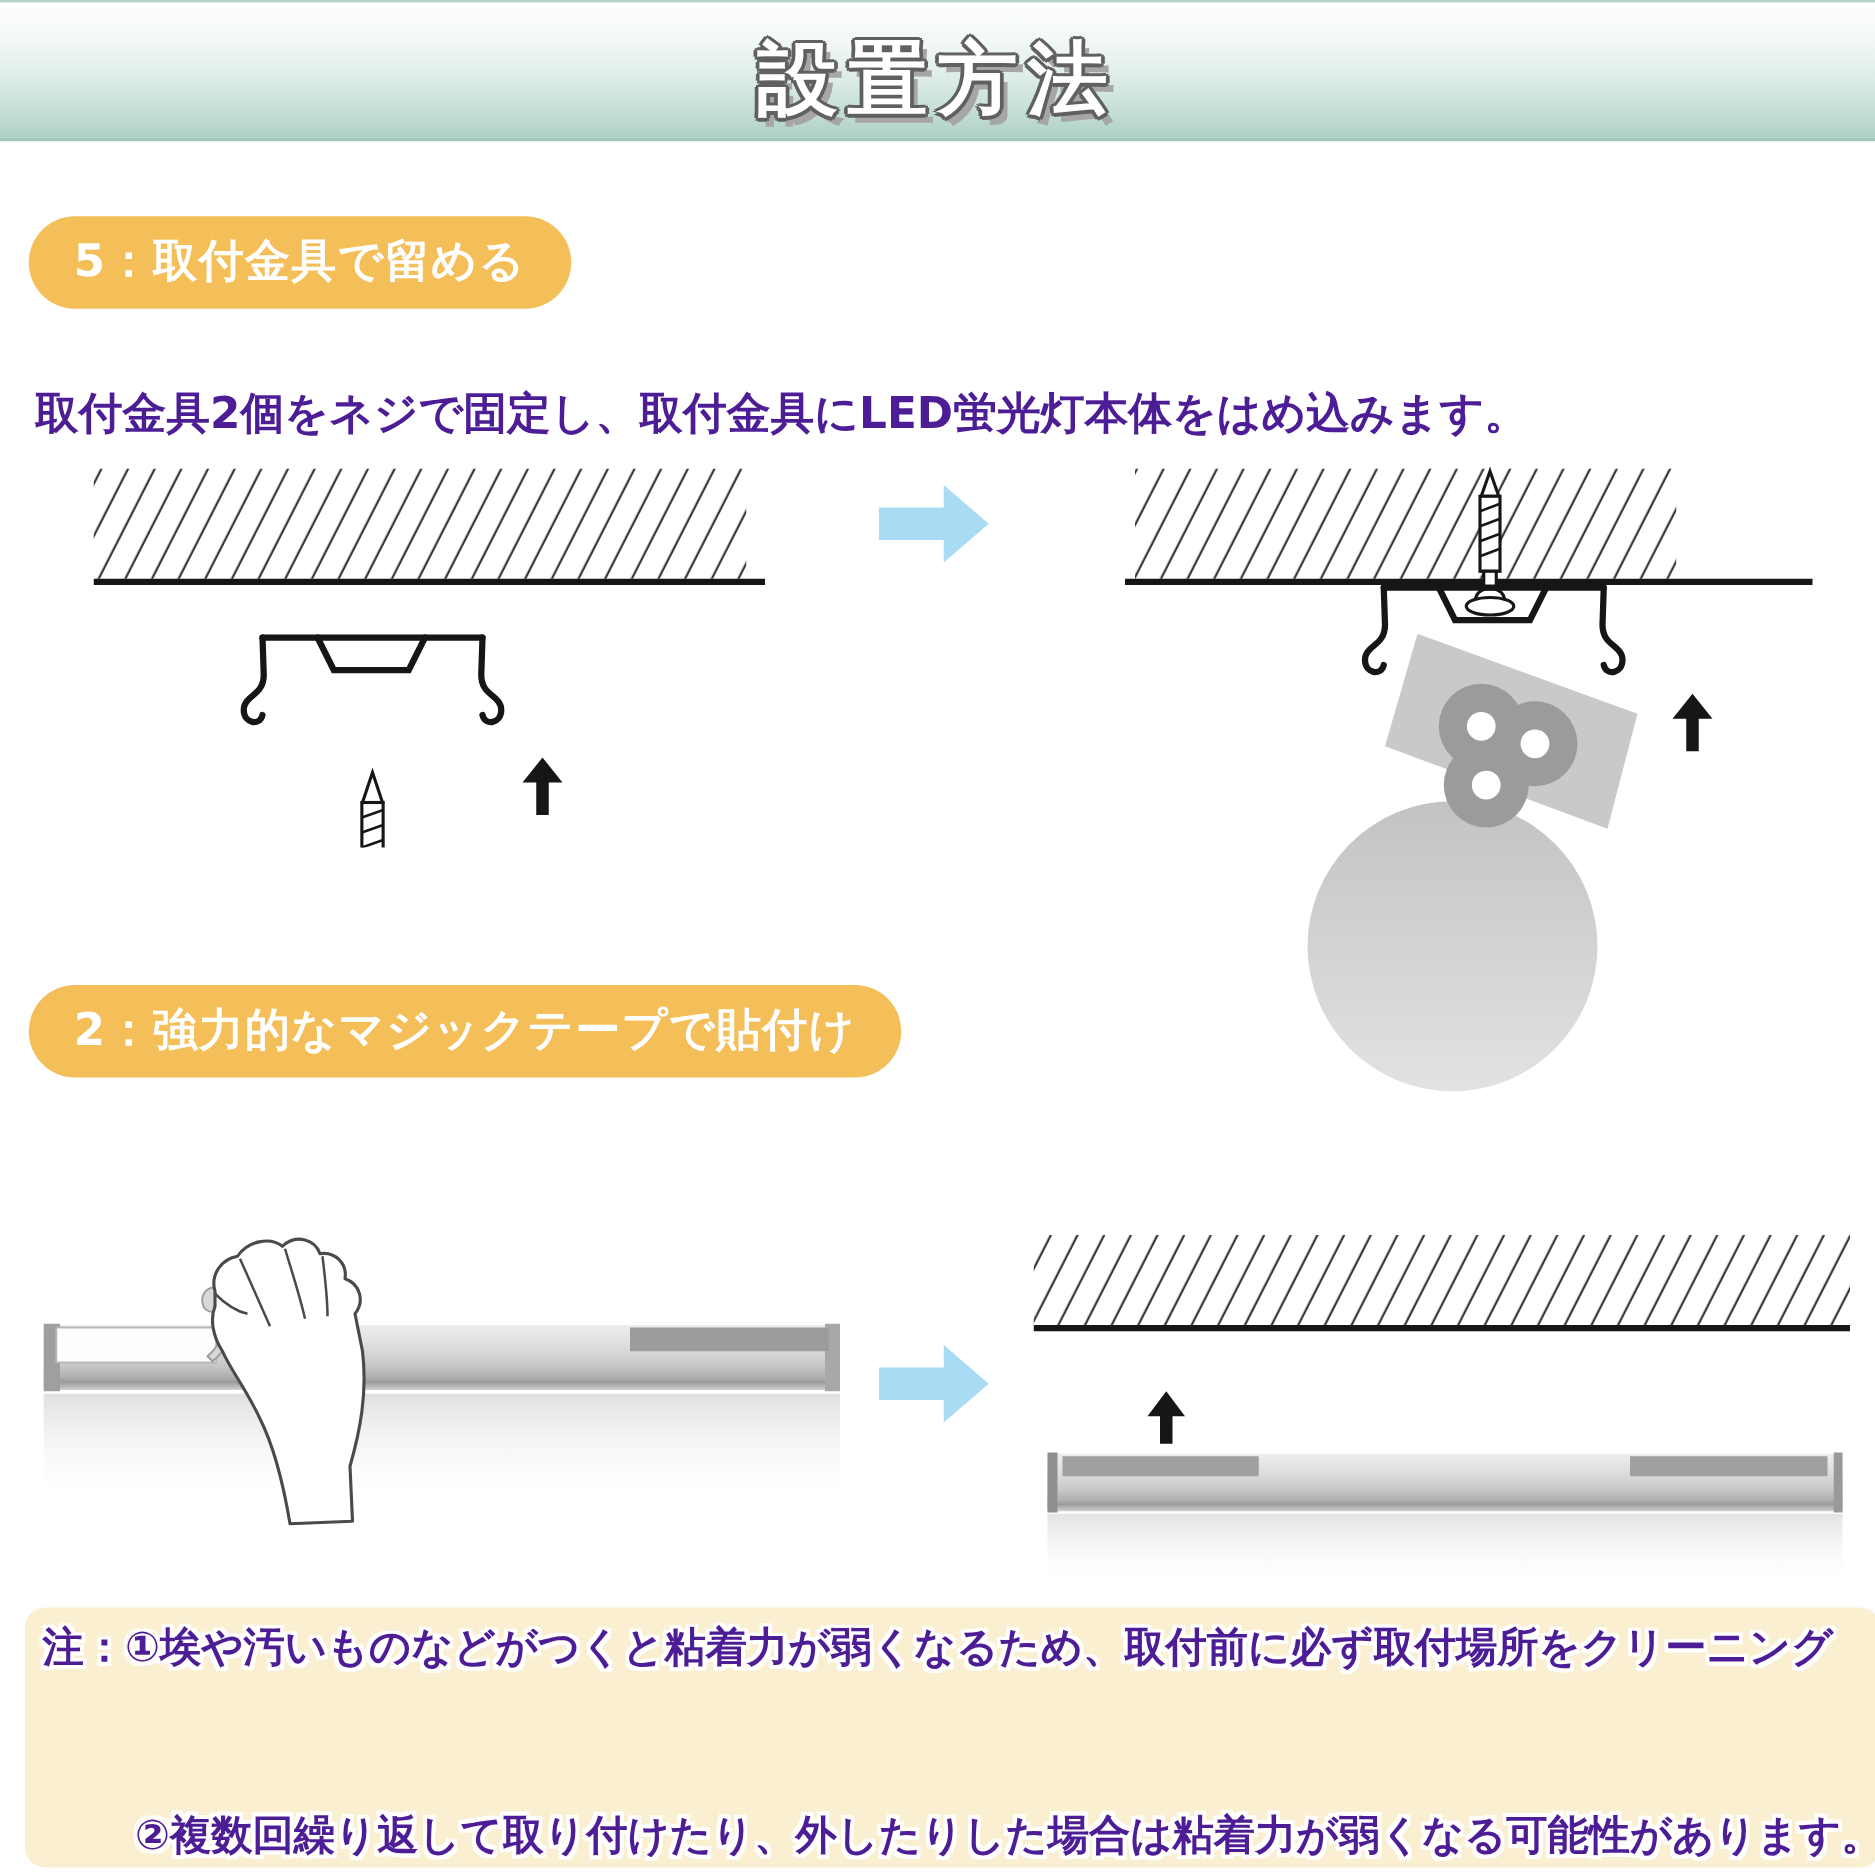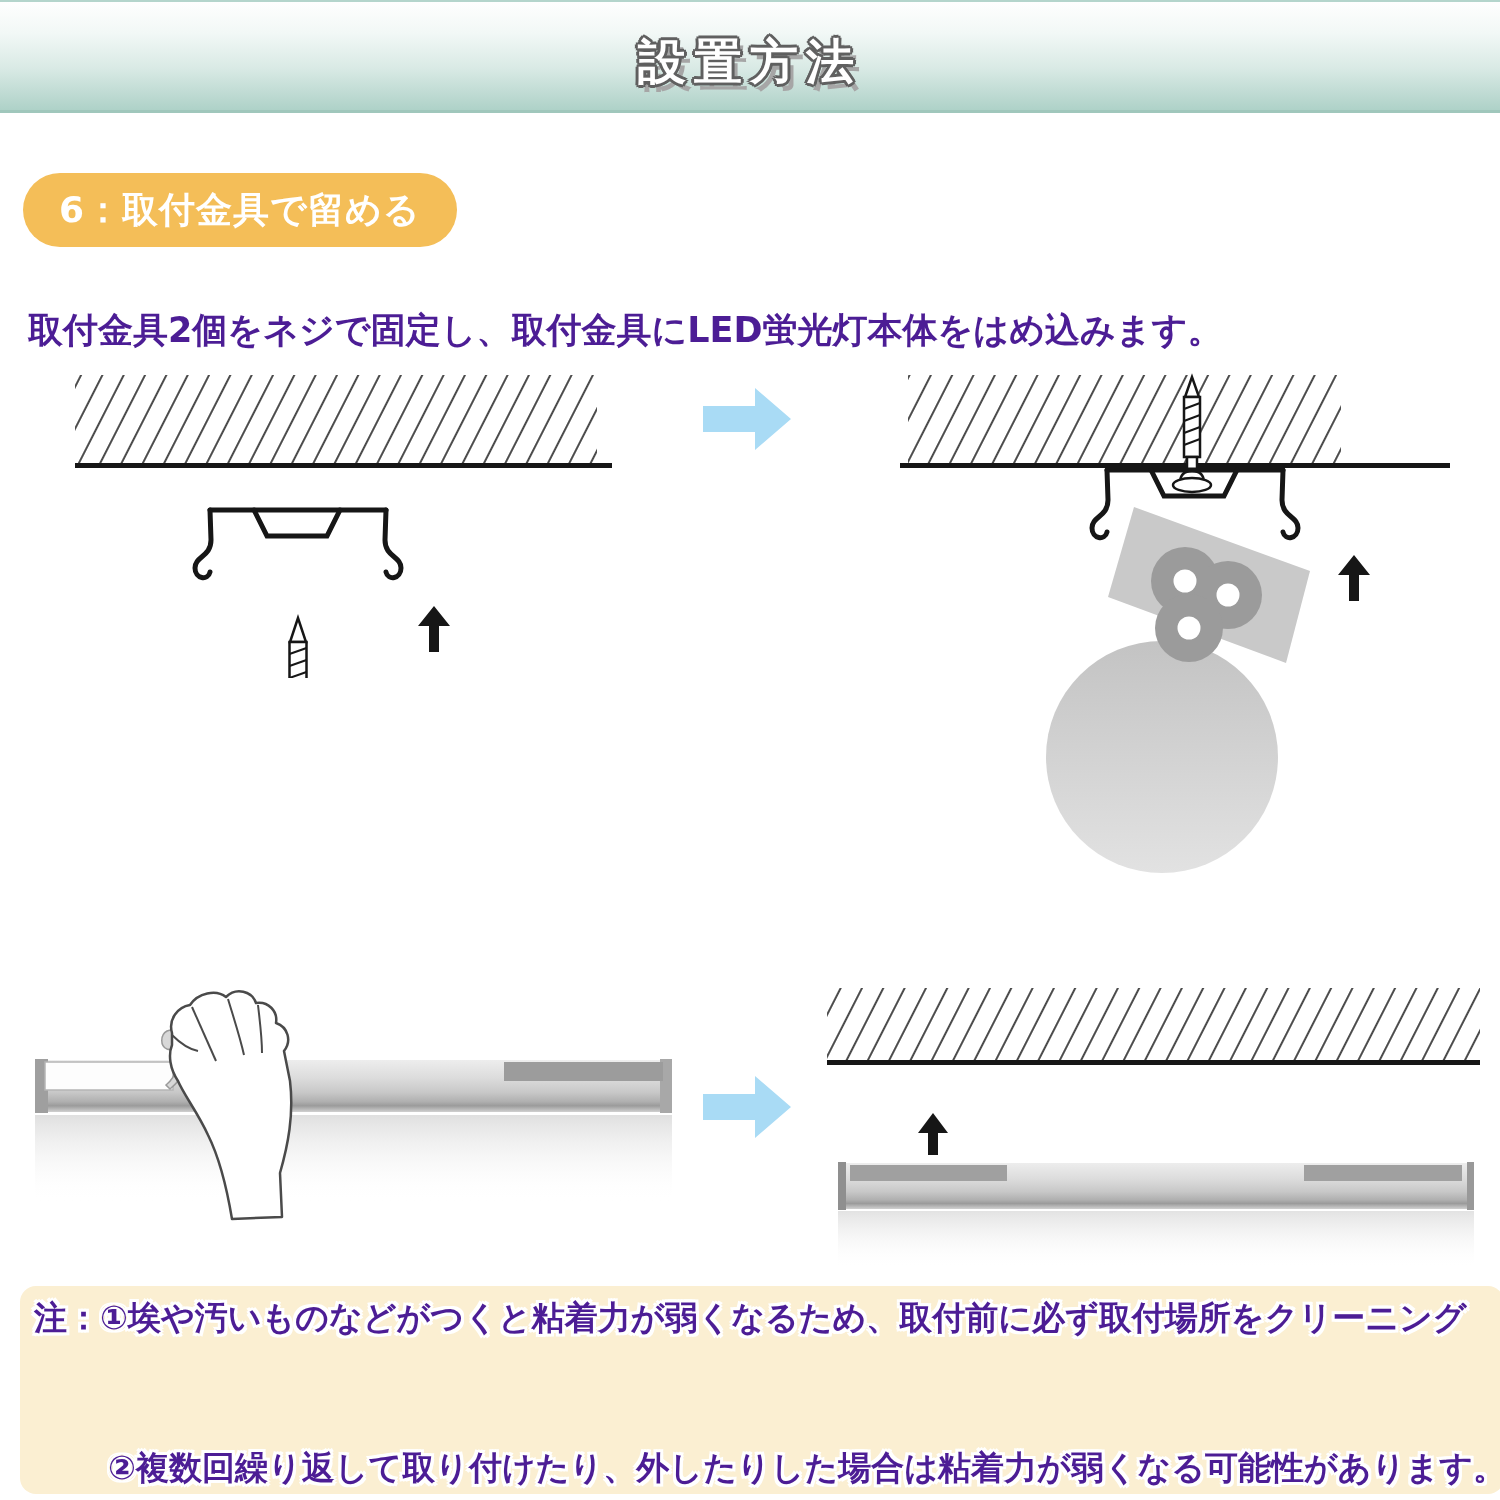--- a/index.html
+++ b/index.html
@@ -10,22 +10,22 @@
   
   .header{
     position:absolute;left:0;top:0;width:1500px;height:110px;
     background:linear-gradient(180deg,#ffffff 0%,#f2f8f6 30%,#d9eae5 62%,#bcd9d1 88%,#aed2c8 100%);
     border-bottom:3px solid #a0c7bc;
   }
   .header::before{
     content:"";position:absolute;left:0;top:0;width:100%;height:2px;background:#b4d5cc;
   }
   .page-title{
-    position:absolute;left:0;top:30px;width:100%;text-align:center;
-    font-size:48px;letter-spacing:8px;color:#ffffff;
+    position:absolute;left:0;top:20px;width:100%;text-align:center;
+    font-size:64px;letter-spacing:8px;color:#ffffff;
     text-shadow:-2px -2px 0 #606060,2px -2px 0 #606060,-2px 2px 0 #606060,2px 2px 0 #606060,
                  0 -3px 0 #606060,0 3px 0 #606060,-3px 0 0 #606060,3px 0 0 #606060,
                  6px 7px 0 #a6a6a6;
   }
   
   .badge{
     position:absolute;height:74px;line-height:74px;padding:0 36px;
     background:#f4be58;border-radius:37px;color:#ffffff;font-size:36px;
     letter-spacing:1px;white-space:nowrap;
   }
@@ -62,21 +62,21 @@
 </head>
 <body>
 
 <div class="page">
 
   <div class="header">
     <div class="page-title">設置方法</div>
   </div>
 
   <div class="badge badge1">
-    <span>6：取付金具で留める</span>
+    <span>5：取付金具で留める</span>
   </div>
   <p class="para para1 outlined">取付金具2個をネジで固定し、取付金具にLED蛍光灯本体をはめ込みます。</p>
 
   <svg class="diagram d1-left" width="570" height="310" viewBox="0 0 570 310">
     <defs>
       <pattern id="h1" patternUnits="userSpaceOnUse" width="19" height="19" patternTransform="rotate(27)">
         <rect width="19" height="19" fill="#ffffff"></rect>
         <line x1="3" y1="-2" x2="3" y2="21" stroke="#2d2d2d" stroke-width="1.7"></line>
       </pattern>
     </defs>
@@ -146,20 +146,23 @@
 
     <g transform="translate(305,105)" fill="none" stroke="#161616" stroke-width="5" stroke-linecap="round">
       <path d="M-88,0 H88"></path>
       <path d="M-44,0 L-31,26 L29,26 L42,0"></path>
       <path id="hk2" d="M88,0 L87,30 C87,47 103,46 103,58 C103,69 90,71 88,62"></path>
       <use href="#hk2" transform="scale(-1 1)"></use>
     </g>
     <polygon points="448,210 459,210 459,236 469,236 469,210 480,210 464,190" fill="#161616"></polygon>
   </svg>
 
+  <div class="badge badge2">
+    <span>2：強力的なマジックテープで貼付け</span>
+  </div>
 
   <svg class="diagram d2-left" width="670" height="265" viewBox="0 0 670 265">
     <defs>
       <linearGradient id="barg" x1="0" y1="0" x2="0" y2="1">
         <stop offset="0" stop-color="#ededed"></stop>
           <stop offset="0.35" stop-color="#dcdcdc"></stop>
         <stop offset="0.62" stop-color="#c8c8c8"></stop>
           <stop offset="0.8" stop-color="#b0b0b0"></stop>
         <stop offset="0.88" stop-color="#9b9b9b"></stop>
           <stop offset="1" stop-color="#d0d0d0"></stop>

